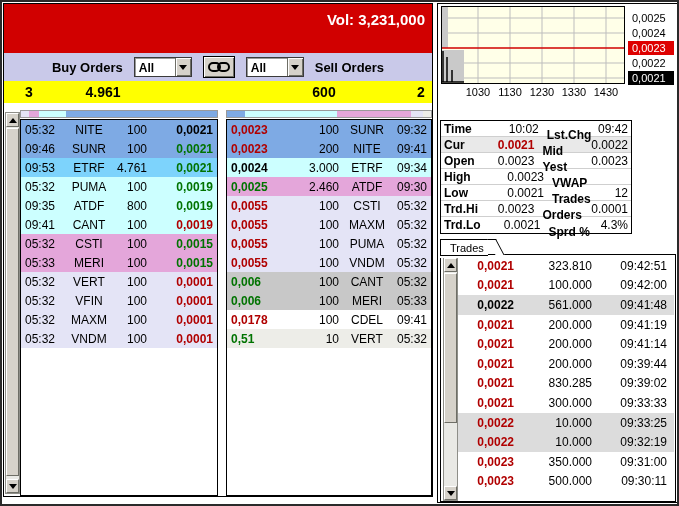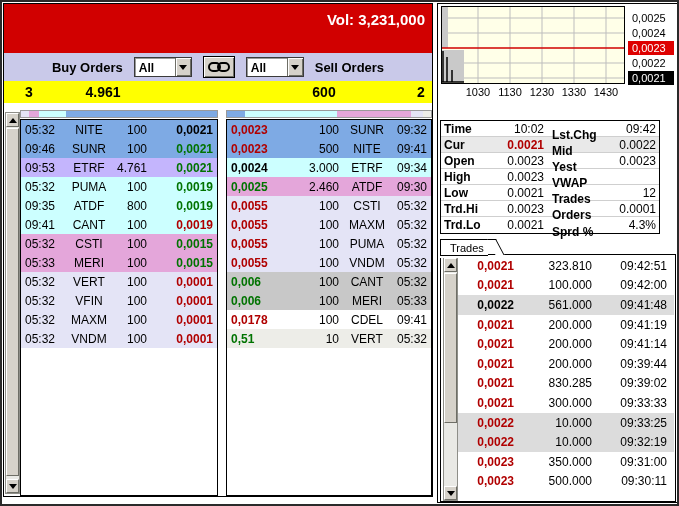--- a/index.html
+++ b/index.html
@@ -58,21 +58,21 @@
   
   #right-panel { position:absolute; left:435px; top:1px; width:241px; height:500px; border:1px solid #000; background:#fff; overflow:hidden; }
   #chart-area { position:absolute; left:0; top:0; width:239px; height:97px; }
   #chart-plot { position:absolute; left:3px; top:2px; width:184px; height:78px; border:1px solid #000; background:#FFFFE8; }
   .xlab { position:absolute; top:82px; width:32px; text-align:center; font-size:11px; }
   .ylab { position:absolute; left:190px; width:46px; height:14px; font-size:11px; padding:1px 0 0 4px; }
   #tab-bar { position:absolute; left:2px; top:99px; width:236px; height:18px; display:flex; font-size:11px; }
   .tab { position:relative; height:17px; margin-top:1px; padding:2px 4px 0 9px; border:1px solid #000; border-right:none; background:#E4E0D8; margin-right:13px; white-space:nowrap; }
   .tab::after { content:""; position:absolute; top:-1px; right:-8px; width:8px; height:100%; background:inherit; border-top:1px solid #000; border-right:1px solid #000; transform:skewX(28deg); transform-origin:0 0; }
   .tab.active { background:#fff; z-index:2; box-shadow:0 2px 0 #fff; }
-  #quote-box { position:absolute; left:2px; top:116px; width:220px; height:114px; border:1px solid #000; background:#fff; }
+  #quote-box { position:absolute; left:2px; top:116px; width:192px; height:114px; border:1px solid #000; background:#fff; }
   .qrow { display:flex; height:16px; align-items:center; border-bottom:1px solid #cfcfcf; font-size:12px; }
   .qrow:last-child { border-bottom:none; }
   .q-llabel { width:48px; padding-left:3px; font-weight:bold; }
   .q-lvalue { width:55px; text-align:right; }
   .q-rlabel { width:62px; padding-left:8px; font-weight:bold;margin-top:13px; }
   .q-rvalue { flex:1; text-align:right; padding-right:3px; }
   #trades-tabbar { position:absolute; left:2px; top:234px; width:236px; height:17px; display:flex; font-size:11px; }
   #trades-box { position:absolute; left:2px; top:250px; width:236px; height:248px; border:1px solid #000; background:#fff; }
   #trades-rows { position:absolute; left:17px; top:1px; right:1px; }
   .trow { display:flex; align-items:center; height:19.6px; }
@@ -153,21 +153,21 @@
           <span class="ob-sym">NITE</span>
           <span class="ob-qty">100</span>
           <span class="ob-price" style="color: rgb(0, 0, 0);">0,0021</span>
         </div>
         <div class="obrow" style="background: rgb(126, 170, 228);">
           <span class="ob-time">09:46</span>
           <span class="ob-sym">SUNR</span>
           <span class="ob-qty">100</span>
           <span class="ob-price" style="color: rgb(0, 115, 0);">0,0021</span>
         </div>
-        <div class="obrow" style="background: #c4b5fd;">
+        <div class="obrow" style="background: #7dd3fc;">
           <span class="ob-time">09:53</span>
           <span class="ob-sym">ETRF</span>
           <span class="ob-qty">4.761</span>
           <span class="ob-price" style="color: rgb(0, 115, 0);">0,0021</span>
         </div>
         <div class="obrow" style="background: rgb(204, 255, 255);">
           <span class="ob-time">05:32</span>
           <span class="ob-sym">PUMA</span>
           <span class="ob-qty">100</span>
           <span class="ob-price" style="color: rgb(0, 115, 0);">0,0019</span>
@@ -223,21 +223,21 @@
       </div>
     <div id="sell-table" class="obtable">
         <div class="obrow" style="background: rgb(126, 170, 228);">
           <span class="ob-price" style="color: rgb(176, 0, 0);">0,0023</span>
           <span class="ob-qty">100</span>
           <span class="ob-sym">SUNR</span>
           <span class="ob-time">09:32</span>
         </div>
         <div class="obrow" style="background: rgb(126, 170, 228);">
           <span class="ob-price" style="color: rgb(176, 0, 0);">0,0023</span>
-          <span class="ob-qty">500</span>
+          <span class="ob-qty">200</span>
           <span class="ob-sym">NITE</span>
           <span class="ob-time">09:41</span>
         </div>
         <div class="obrow" style="background: rgb(204, 255, 255);">
           <span class="ob-price" style="color: rgb(0, 0, 0);">0,0024</span>
           <span class="ob-qty">3.000</span>
           <span class="ob-sym">ETRF</span>
           <span class="ob-time">09:34</span>
         </div>
         <div class="obrow" style="background: rgb(228, 166, 218);">

